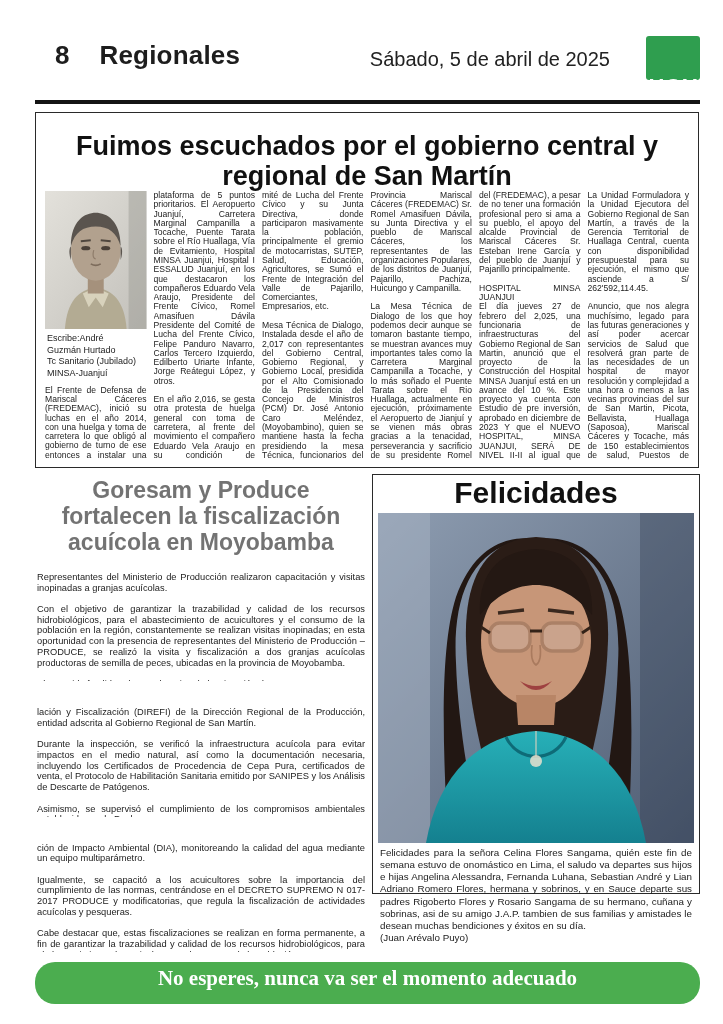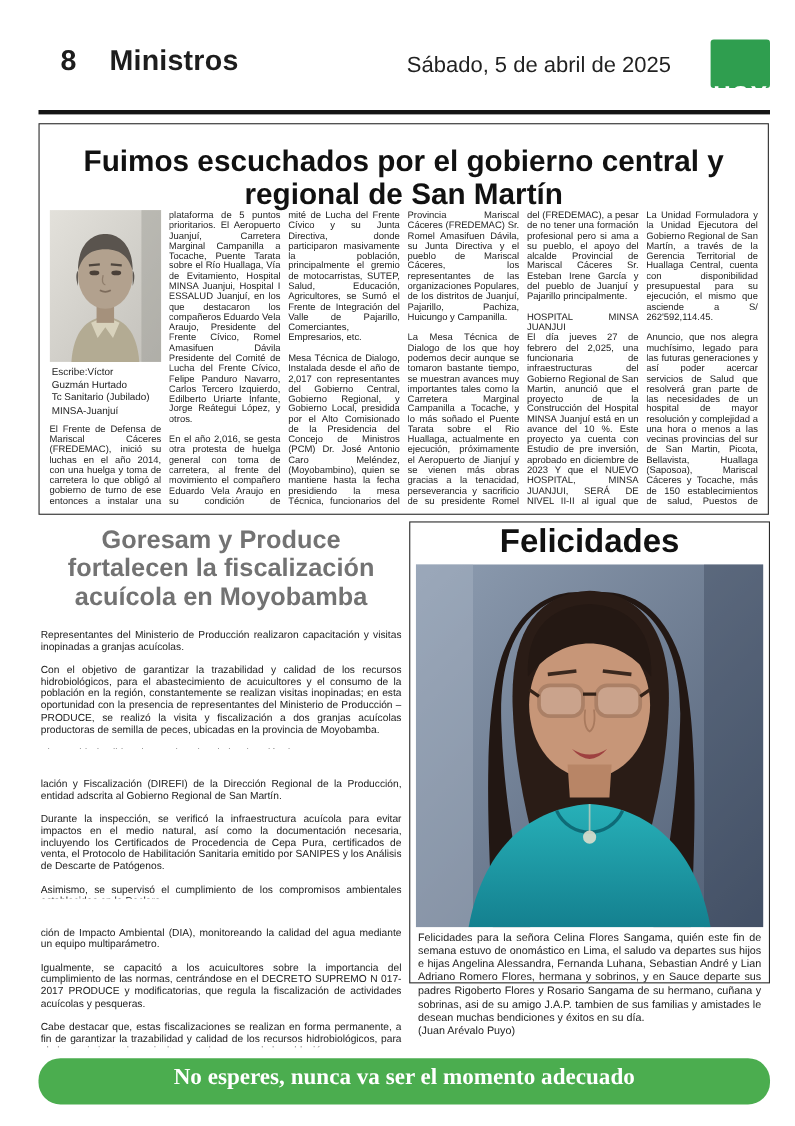--- a/index.html
+++ b/index.html
@@ -51,21 +51,21 @@
   .banner span{font-family:"Liberation Serif", serif;font-weight:bold;font-size:21px;color:#ffffff;}
 </style>
 </head>
 <body>
 
 <div class="page">
 
   <div class="hdr">
     <div class="hdr-left">
       <span class="page-num">8</span>
-      <span class="section">Ministros</span>
+      <span class="section">Regionales</span>
     </div>
     <span class="date">Sábado, 5 de abril de 2025</span>
     <div class="logo" id="logoBox" style="background: rgb(47, 158, 79);">
       <span class="logo-top">Adriano</span>
       <span class="logo-main">HOY</span>
     </div>
   </div>
   <div class="rule"></div>
 
   <div class="art1">
@@ -87,21 +87,21 @@
           <ellipse cx="51" cy="60" rx="25" ry="31" fill="#b2a18e"></ellipse>
           <path d="M26,56 C26,30 40,22 51,22 C62,22 76,30 76,56 C72,42 64,36 51,36 C38,36 30,42 26,56 Z" fill="#5a544e"></path>
           <path d="M26,56 L26,70 C24,64 24,58 26,56 Z" fill="#5a544e"></path>
           <path d="M76,56 L76,70 C78,64 78,58 76,56 Z" fill="#5a544e"></path>
           <ellipse cx="41" cy="58" rx="4.5" ry="2.2" fill="#4a4038"></ellipse>
           <ellipse cx="61" cy="58" rx="4.5" ry="2.2" fill="#4a4038"></ellipse>
           <path d="M36,51 L46,50 M56,50 L66,51" stroke="#4f463e" stroke-width="2" fill="none"></path>
           <path d="M46,74 Q51,77 56,74" stroke="#7d6c5c" stroke-width="1.6" fill="none"></path>
           <path d="M49,60 Q47,68 51,69" stroke="#8f7d6b" stroke-width="1.2" fill="none"></path>
         </svg>
-        <div class="author-cap">Escribe:Víctor
+        <div class="author-cap">Escribe:André
 Guzmán Hurtado
 Tc Sanitario (Jubilado)
 MINSA-Juanjuí</div>
         <div style="white-space:pre-line;">El Frente de Defensa de Mariscal Cáceres (FREDEMAC), inició su luchas en el año 2014, con una huelga y toma de carretera lo que obligó al gobierno de turno de ese entonces a instalar una mesa de dialogo que no tuvo mayores logros, por la mala gestión del Comisionado de la PCM de ese entonces, con una</div>
       </div>
       <div class="col">plataforma de 5 puntos prioritarios. El Aeropuerto Juanjuí, Carretera Marginal Campanilla a Tocache, Puente Tarata sobre el Río Huallaga, Vía de Evitamiento, Hospital MINSA Juanjui, Hospital I ESSALUD Juanjuí, en los que destacaron los compañeros Eduardo Vela Araujo, Presidente del Frente Cívico, Romel Amasifuen Dávila Presidente del Comité de Lucha del Frente Cívico, Felipe Panduro Navarro, Carlos Tercero Izquierdo, Edilberto Uriarte Infante, Jorge Reátegui López, y otros.
 
 En el año 2,016, se gesta otra protesta de huelga general con toma de carretera, al frente del movimiento el compañero Eduardo Vela Araujo en su condición de presidente del Frente Cívico, Exequiel Rojas Hurtado, como Presidente del Co-</div>
       <div class="col">mité de Lucha del Frente Cívico y su Junta Directiva, donde participaron masivamente la población, principalmente el gremio de motocarristas, SUTEP, Salud, Educación, Agricultores, se Sumó el Frente de Integración del Valle de Pajarillo, Comerciantes, Empresarios, etc.
 

